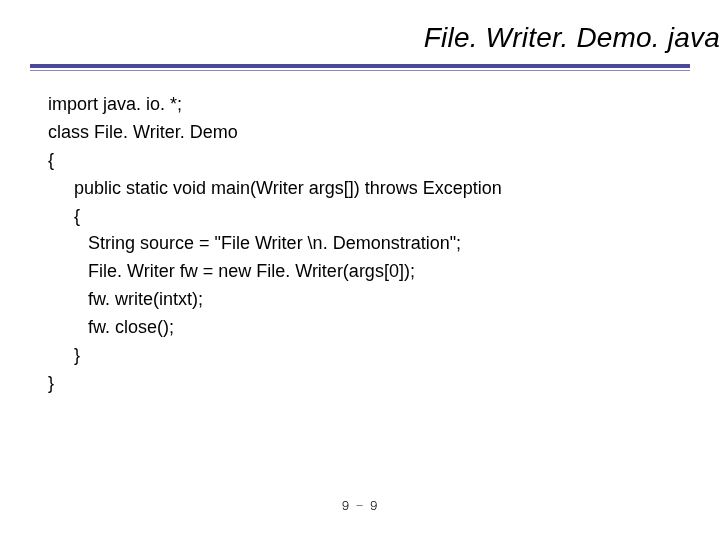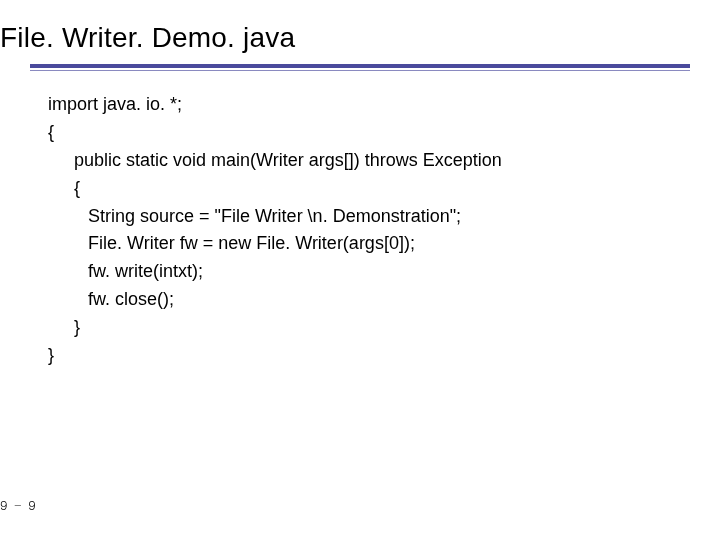--- a/index.html
+++ b/index.html
@@ -12,21 +12,22 @@
     color: #000000;
   }
   .slide {
     position: relative;
     width: 720px;
     height: 540px;
     box-sizing: border-box;
   }
   .title-block {
     padding-top: 22px;
-    text-align: left;
+    text-align: right;
+    font-style: italic;
   }
   .title {
     font-size: 28px;
     font-weight: 400;
     letter-spacing: 0.2px;
   }
   .rule {
     margin: 10px 30px 0 30px;
   }
   .rule .thick {
@@ -43,20 +44,21 @@
     font-size: 18px;
     line-height: 1.55;
   }
   .ind1 { padding-left: 26px; }
   .ind2 { padding-left: 40px; }
   .footer {
     position: absolute;
     bottom: 26px;
     left: 0;
     width: 100%;
+    text-align: center;
     font-family: Gulim, "Malgun Gothic", sans-serif;
     font-size: 13px;
     color: #000;
     letter-spacing: 1px;
   }
 </style>
 </head>
 <body>
 
 <div class="slide">
@@ -65,20 +67,21 @@
     <div class="title">File. Writer. Demo. java</div>
   </div>
 
   <div class="rule">
     <div class="thick"></div>
     <div class="thin"></div>
   </div>
 
   <div class="body">
     <div>import java. io. *;</div>
+    <div>class File. Writer. Demo</div>
     <div>{</div>
     <div class="ind1">public static void main(Writer args[]) throws Exception</div>
     <div class="ind1">{</div>
     <div class="ind2">String source = "File Writer \n. Demonstration";</div>
     <div class="ind2">File. Writer fw = new File. Writer(args[0]);</div>
     <div class="ind2">fw. write(intxt);</div>
     <div class="ind2">fw. close();</div>
     <div class="ind1">}</div>
     <div>}</div>
   </div>

